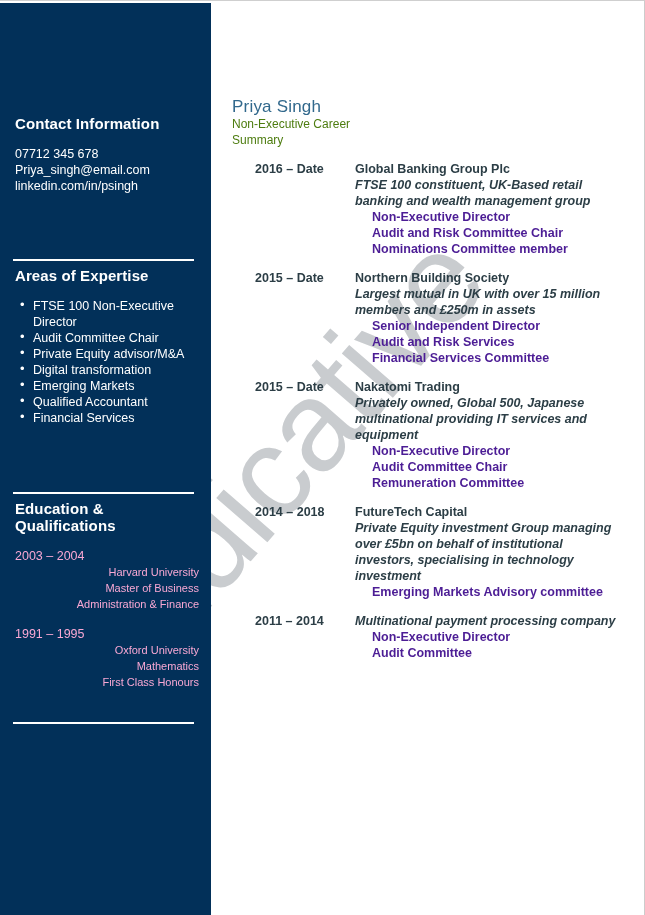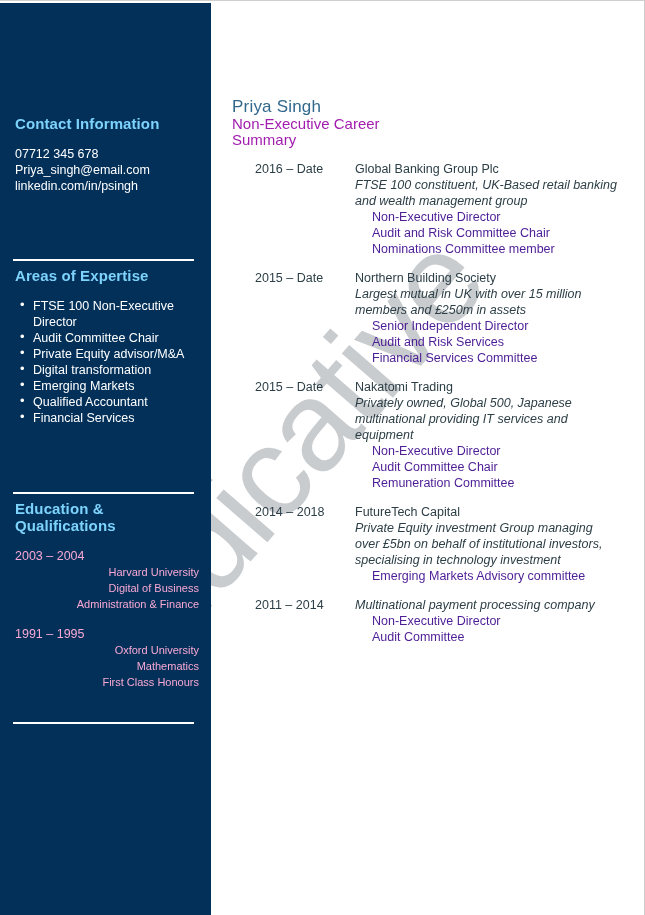--- a/index.html
+++ b/index.html
@@ -65,21 +65,21 @@
     background: #ffffff;
   }
   .side-block {
     position: absolute;
     left: 15px;
     width: 190px;
   }
   .side-heading {
     font-size: 15px;
     font-weight: bold;
-    color: #7dd3fc;
+    color: #ffffff;
     margin: 0 0 14px 0;
     letter-spacing: 0.1px;
   }
   .side-line {
     font-size: 12.5px;
     color: #ffffff;
     line-height: 16px;
   }
   ul.skills {
     margin: 0;
@@ -132,34 +132,35 @@
     font-size: 17px;
     color: #31688c;
     font-weight: 400;
     letter-spacing: 0.2px;
   }
   #cv-subtitle {
     position: absolute;
     left: 0px;
     top: 115px;
     width: 170px;
-    font-size: 15px;
-    color: #a21caf;
+    font-size: 12px;
+    color: #4d7c0f;
     line-height: 16px;
   }
   #experience {
     position: absolute;
     left: 0px;
     top: 160px;
     width: 400px;
   }
   .job {
     display: block;
     margin-bottom: 13px;
     position: relative;
+    font-weight: bold;
   }
   .job-date {
     position: absolute;
     left: 23px;
     top: 0px;
     width: 100px;
     font-size: 12.5px;
     color: #2c3e46;
     line-height: 16px;
   }
@@ -224,21 +225,21 @@
     </div>
 
     <div class="side-rule" style="top:489px;"></div>
 
     <div class="side-block" style="top:497px;">
       <div class="side-heading">Education &amp; Qualifications</div>
 
       <div class="edu-entry">
         <div class="edu-date">2003 – 2004</div>
         <div class="edu-detail">Harvard University</div>
-        <div class="edu-detail">Digital of Business</div>
+        <div class="edu-detail">Master of Business</div>
         <div class="edu-detail">Administration &amp; Finance</div>
       </div>
 
       <div class="edu-entry">
         <div class="edu-date">1991 – 1995</div>
         <div class="edu-detail">Oxford University</div>
         <div class="edu-detail">Mathematics</div>
         <div class="edu-detail">First Class Honours</div>
       </div>
     </div>

